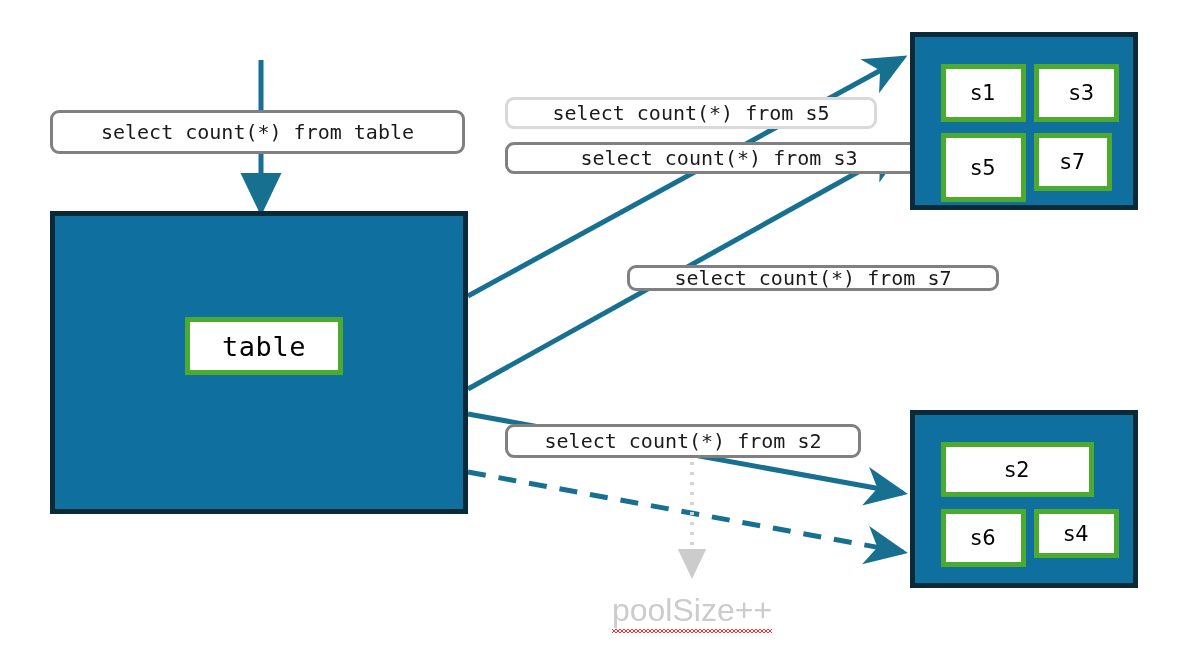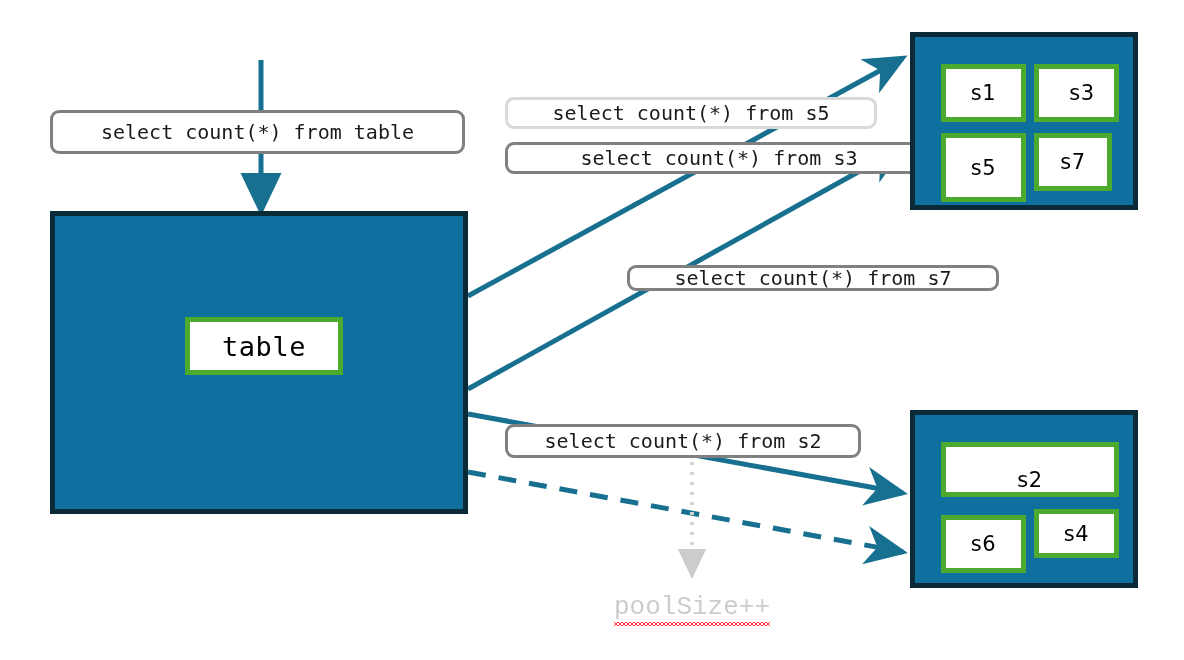--- a/index.html
+++ b/index.html
@@ -67,22 +67,22 @@
     white-space: nowrap;
   }
   .qlabel.faded {
     border-color: #d9d9d9;
   }
 
   
   .ghost-text {
     position: absolute;
     color: #cccccc;
-    font-size: 26px;
-    font-family: Liberation Mono, monospace;
+    font-size: 32px;
+    font-family: Liberation Sans, sans-serif;
     white-space: nowrap;
     text-align: center;
   }
   .ghost-text .squiggle {
     position: relative;
     display: inline-block;
   }
   .ghost-text .squiggle::after {
     content: "";
     position: absolute;
@@ -176,24 +176,24 @@
     </div>
     <div class="chip" style="position:absolute; left:26px; top:96px; width:85px; height:69px;">
       <span>s5</span>
     </div>
     <div class="chip" style="position:absolute; left:119px; top:96px; width:78px; height:58px;">
       <span>s7</span>
     </div>
   </div>
 
   <div class="pool" style="left:910px; top:410px; width:228px; height:178px;">
-    <div class="chip" style="position:absolute; left:26px; top:27px; width:178px; height:55px;align-items:flex-end;">
+    <div class="chip" style="position:absolute; left:26px; top:27px; width:153px; height:55px;">
       <span>s2</span>
     </div>
-    <div class="chip" style="position:absolute; left:26px; top:100px; width:85px; height:58px;">
+    <div class="chip" style="position:absolute; left:26px; top:94px; width:85px; height:58px;">
       <span>s6</span>
     </div>
     <div class="chip" style="position:absolute; left:119px; top:94px; width:85px; height:49px;">
       <span>s4</span>
     </div>
   </div>
 
   <div class="ghost-text" style="left:592px; top:592px; width:200px;">
     <span class="squiggle">poolSize++</span>
   </div>

